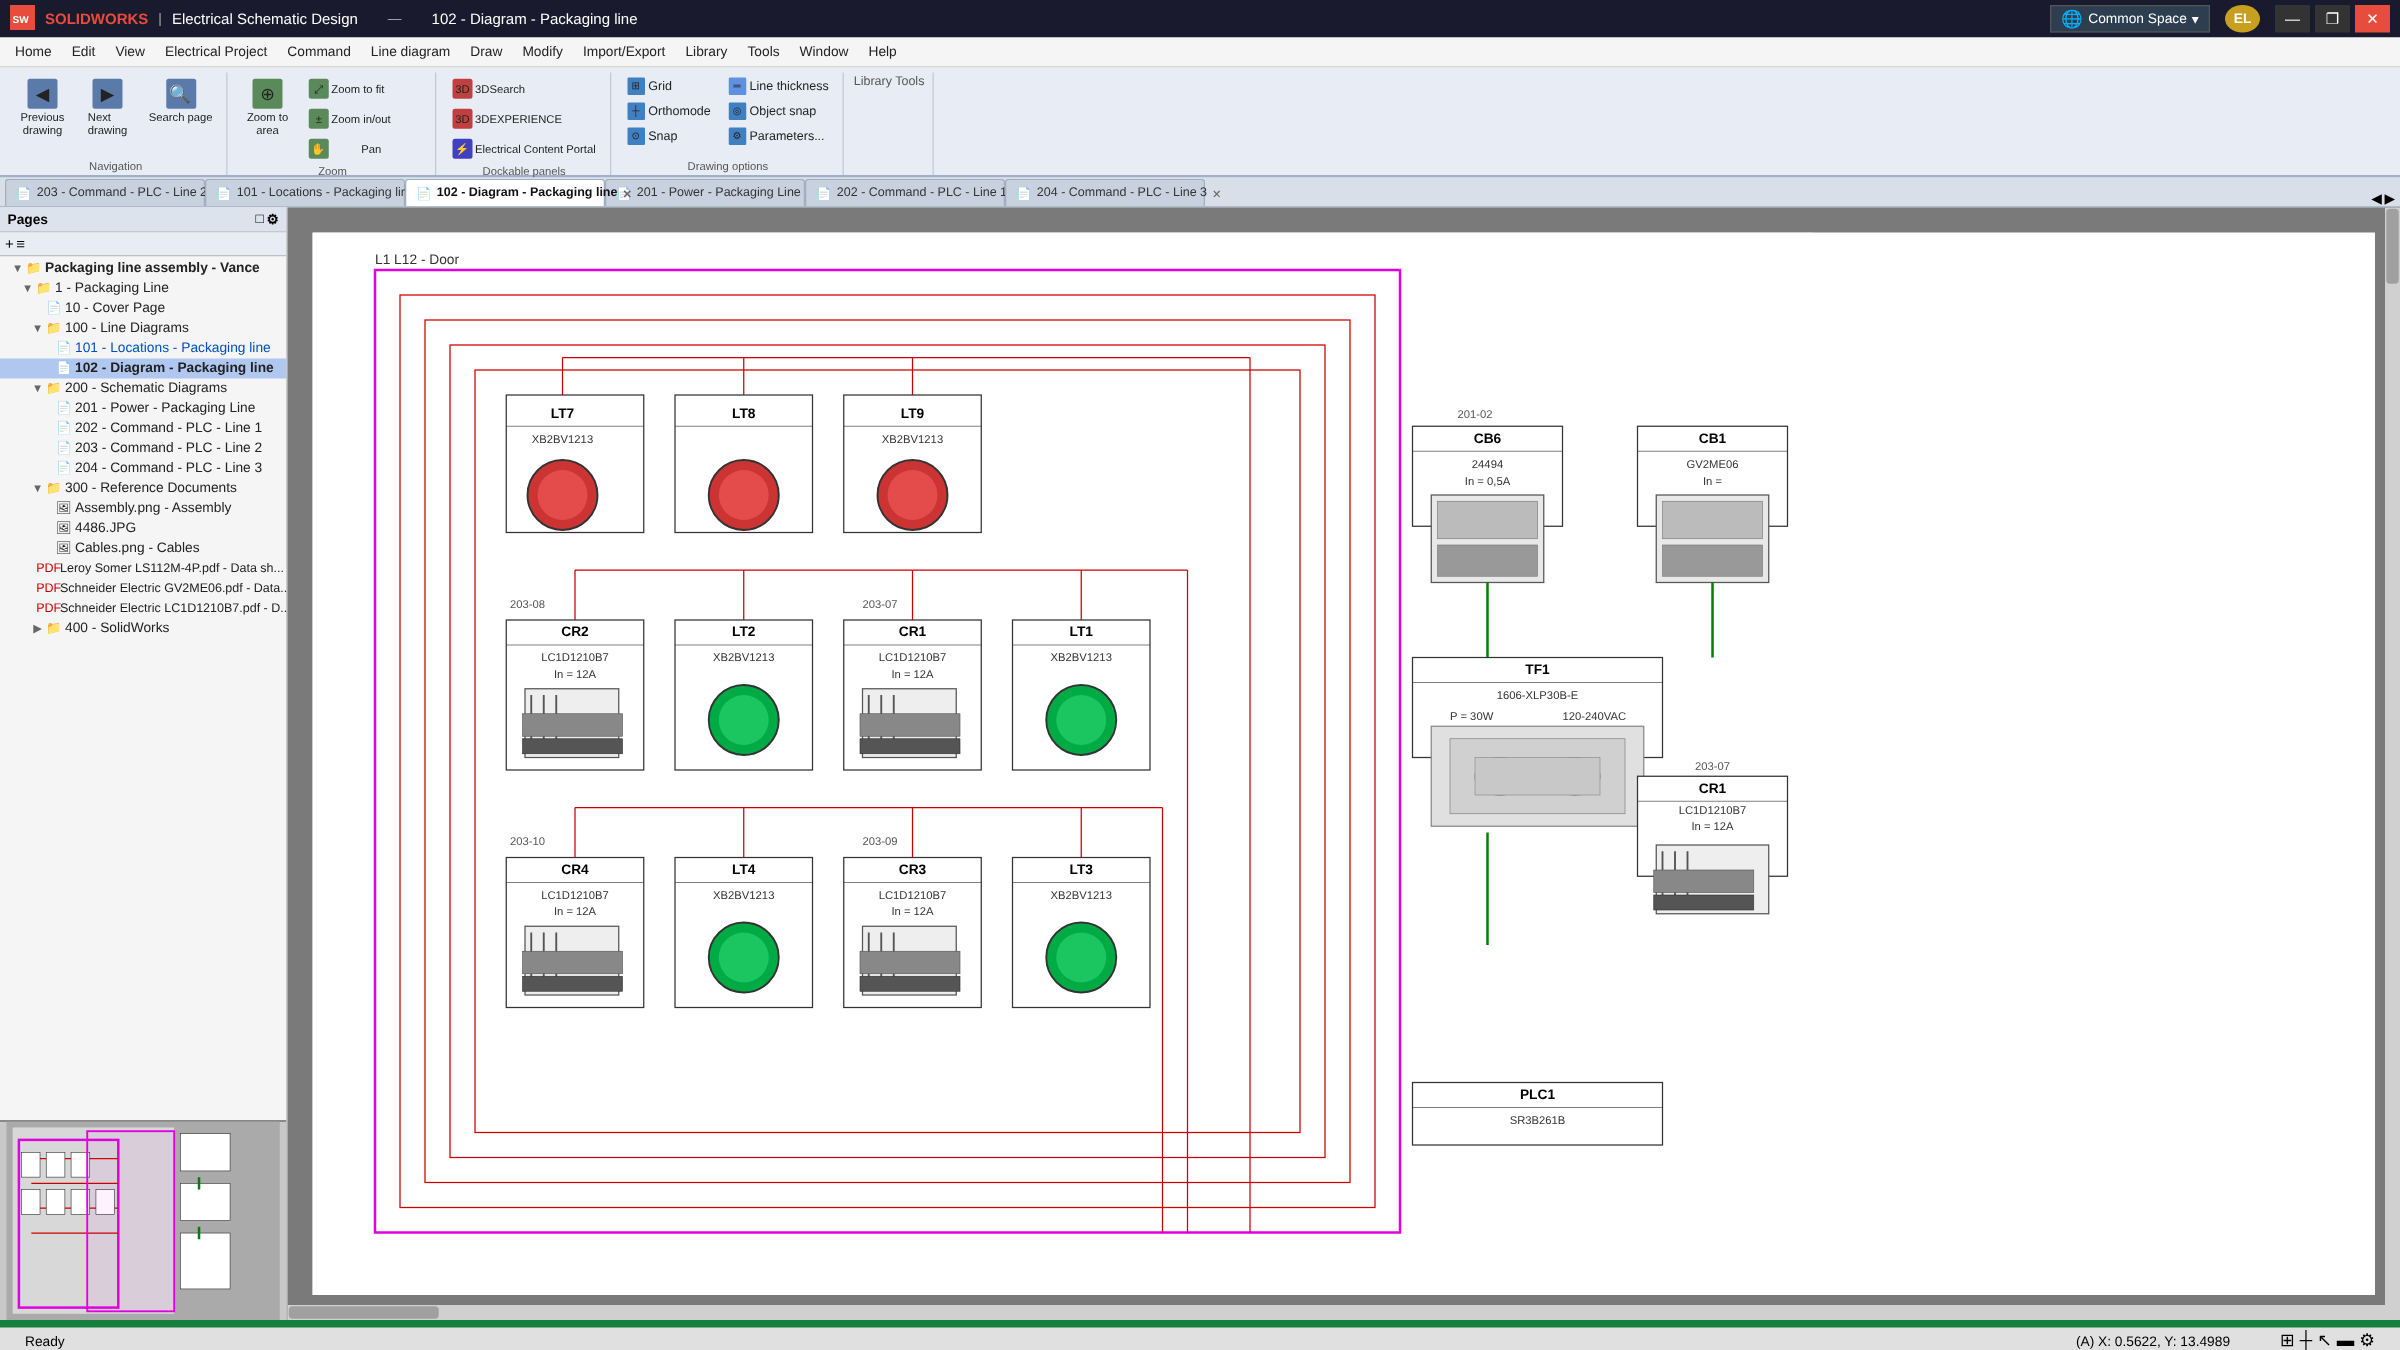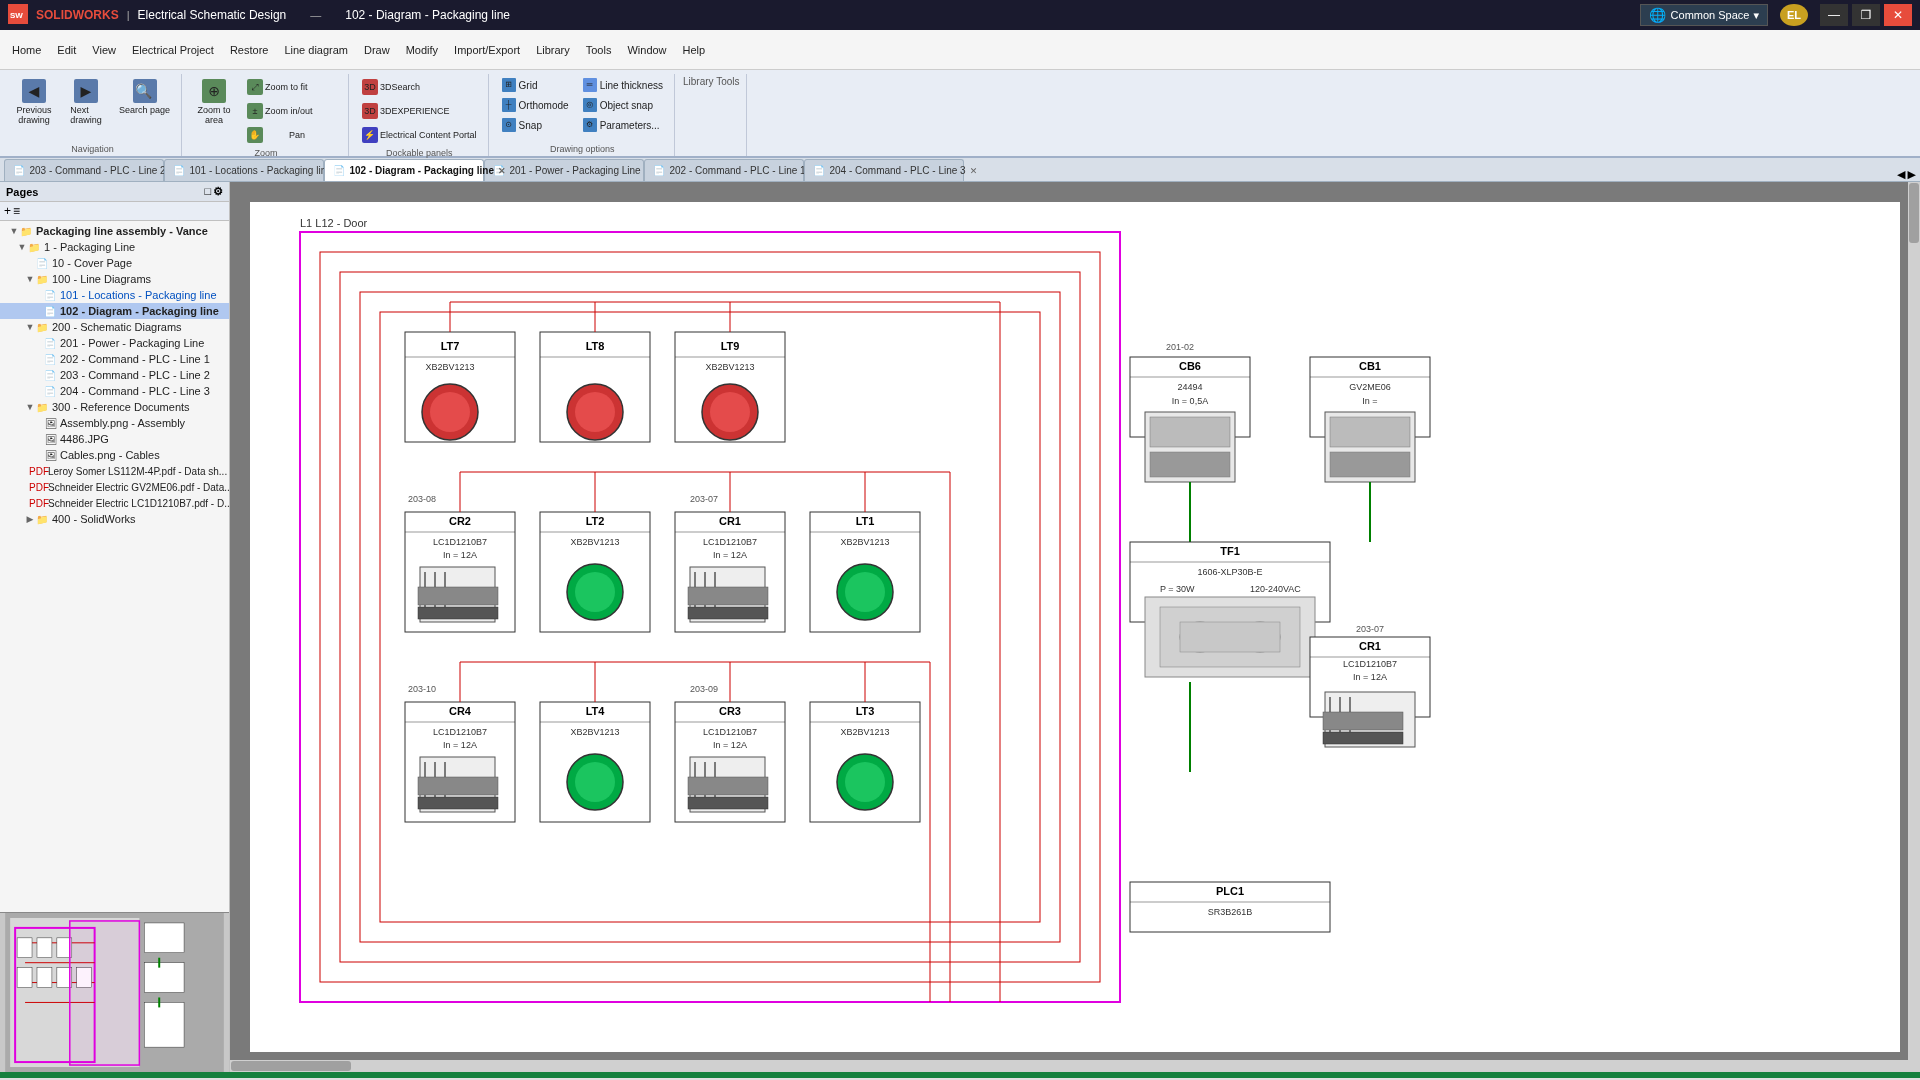--- a/index.html
+++ b/index.html
@@ -34,21 +34,21 @@
       border: none;
       color: white;
       cursor: pointer;
       font-size: 12px;
       display: flex; align-items: center; justify-content: center;
     }
     .win-ctrl.close { background: #e74c3c; }
 
     
     #menu-bar {
-      height: 40px;
+      height: 24px;
       background: #f5f5f5;
       border-bottom: 1px solid #ccc;
       display: flex;
       align-items: center;
       padding: 0 4px;
     }
     .menu-item {
       padding: 2px 8px;
       cursor: pointer;
       font-size: 11px;
@@ -290,21 +290,21 @@
       <button class="win-ctrl close">✕</button>
     </div>
   </div>
 </div>
 
 <div id="menu-bar">
   <div class="menu-item">Home</div>
   <div class="menu-item">Edit</div>
   <div class="menu-item">View</div>
   <div class="menu-item">Electrical Project</div>
-  <div class="menu-item">Restore</div>
+  <div class="menu-item">Command</div>
   <div class="menu-item">Line diagram</div>
   <div class="menu-item">Draw</div>
   <div class="menu-item">Modify</div>
   <div class="menu-item">Import/Export</div>
   <div class="menu-item">Library</div>
   <div class="menu-item">Tools</div>
   <div class="menu-item">Window</div>
   <div class="menu-item">Help</div>
 </div>
 

